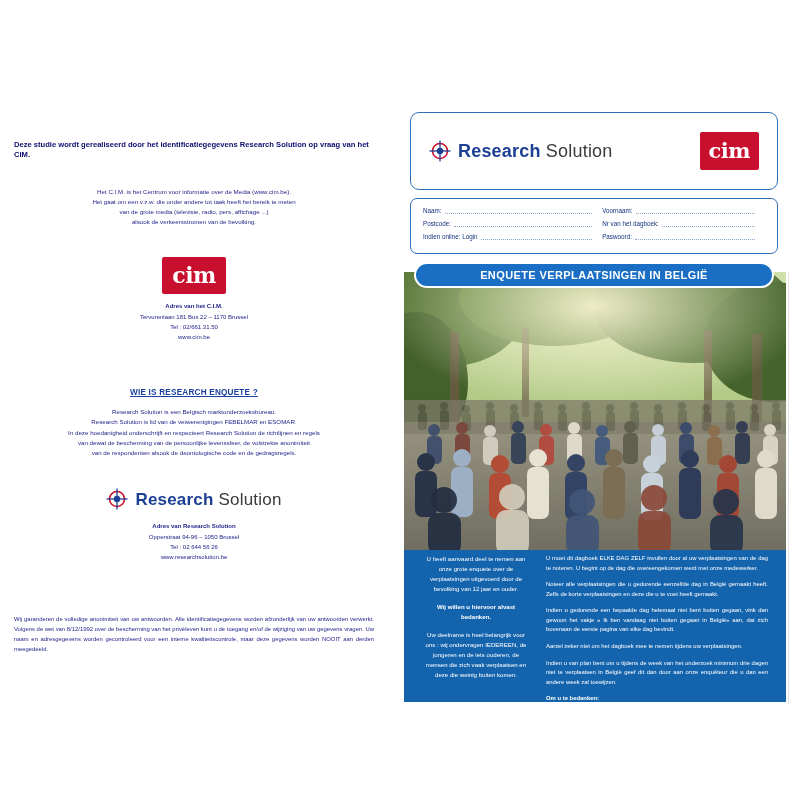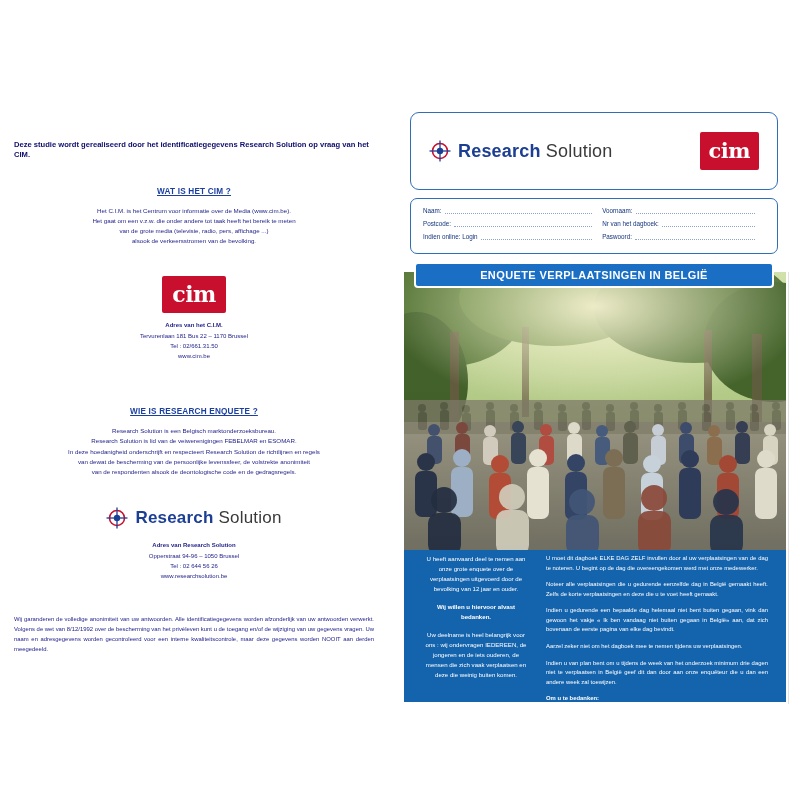--- a/index.html
+++ b/index.html
@@ -34,21 +34,21 @@
   .cim-logo{
     display:inline-block;background:#c8102e;color:#ffffff;
     font-family:"DejaVu Serif", serif;font-weight:bold;
     font-size:22px;line-height:1;padding:7px 10px 8px 10px;border-radius:2px;
     letter-spacing:-.5px;
   }
   .addr{font-size:6px;color:#24248c;line-height:1.7;margin-top:7px;}
   .addr .b{font-weight:bold;}
 
   
-  .rs-logo{display:inline-flex;align-items:center;gap:7px;}
+  .rs-logo{display:inline-flex;align-items:flex-end;gap:7px;}
   .rs-mark{width:22px;height:22px;position:relative;flex:0 0 auto;}
   .rs-word{
     font-size:17px;color:#1c3f94;font-weight:bold;letter-spacing:.2px;
     font-family:"Liberation Sans", sans-serif;
   }
   .rs-word .light{font-weight:normal;color:#3a3a3a;}
 
   .footer-note{
     position:absolute;left:14px;top:614px;width:360px;
     font-size:5.9px;color:#24248c;line-height:1.7;text-align:justify;
@@ -76,21 +76,21 @@
     padding:7px 12px;box-sizing:border-box;
     font-size:6.3px;color:#14347e;
   }
   .form-row{display:flex;align-items:flex-end;margin-bottom:5px;}
   .fl{white-space:nowrap;margin-right:3px;}
   .dots{flex:1;border-bottom:1px dotted #8aa4cf;height:7px;margin-right:10px;}
   .fcol{display:flex;align-items:flex-end;flex:1;}
 
   .banner{
     position:absolute;left:12px;top:152px;width:356px;height:22px;
-    background:#1a6fc4;border-radius:2px;
+    background:#1a6fc4;border-radius:11px;
     display:flex;align-items:center;justify-content:center;
     color:#ffffff;font-weight:bold;font-size:11px;letter-spacing:.4px;
     box-shadow:0 0 0 2px #ffffff;
     z-index:3;
   }
 
   .photo{
     position:absolute;left:0;top:160px;width:382px;height:280px;
     overflow:hidden;background:#5d7c3c;
   }
@@ -125,21 +125,20 @@
 
 <div class="page">
 
   <div class="sheet-edge"></div>
 
   <div class="left">
 
     <p class="headline">Deze studie wordt gerealiseerd door het identificatiegegevens Research Solution op vraag van het CIM.</p>
 
     <div class="ctr">
-      <div class="sect-title">WAT IS HET CIM ?</div>
       <p class="body-sm" style="white-space:pre-line">Het C.I.M. is het Centrum voor informatie over de Media (www.cim.be).
 Het gaat om een v.z.w. die onder andere tot taak heeft het bereik te meten
 van de grote media (televisie, radio, pers, affichage ...)
 alsook de verkeersstromen van de bevolking.</p>
 
       <div class="gap-lg"></div>
 
       <div class="cim-logo">cim</div>
 
       <div class="addr">

